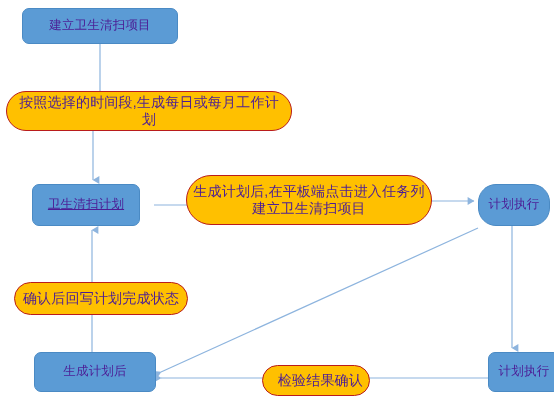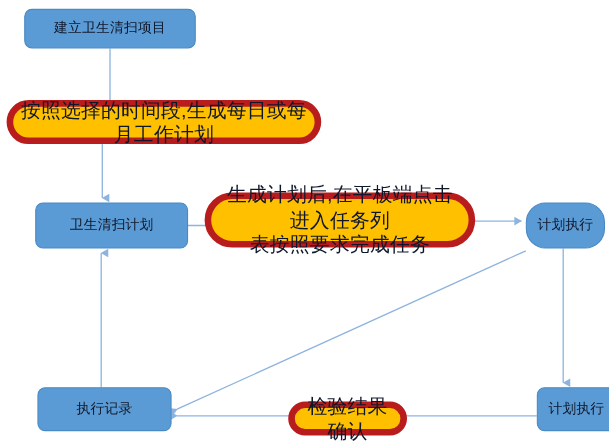--- a/index.html
+++ b/index.html
@@ -25,36 +25,36 @@
     height: 402px;
     z-index: 1;
   }
   .node {
     position: absolute;
     z-index: 2;
     display: flex;
     align-items: center;
     justify-content: center;
     text-align: center;
-    color: #0f172a;
+    color: #4c1d95;
     box-sizing: border-box;
     line-height: 1.25;
     letter-spacing: 0.2px;
   }
   .node-process {
     background: #5B9BD5;
     border: 1px solid #4a8ac4;
     border-radius: 7px;
     font-size: 12.5px;
   }
   .node-action {
     background: #FFC000;
-    border: 6px solid #b91c1c;
+    border: 1px solid #b91c1c;
     border-radius: 999px;
-    font-size: 18px;
+    font-size: 14px;
   }
   .node-label {
     display: block;
     padding: 0 6px;
     white-space: pre-line;
   }
 </style>
 </head>
 <body>
 
@@ -97,36 +97,39 @@
   </svg>
 
   <div class="node node-process" style="left:22px; top:8px; width:156px; height:36px;">
     <span class="node-label">建立卫生清扫项目</span>
   </div>
 
   <div class="node node-action" style="left:6px; top:91px; width:286px; height:40px;">
     <span class="node-label">按照选择的时间段,生成每日或每月工作计划</span>
   </div>
 
-  <div class="node node-process" style="left:32px; top:184px; width:139px; height:42px;">
+  <div class="node node-process" style="left:32px; top:184px; width:108px; height:42px;text-decoration:underline;">
     <span class="node-label">卫生清扫计划</span>
   </div>
 
   <div class="node node-action" style="left:186px; top:175px; width:246px; height:50px;">
     <span class="node-label">生成计划后,在平板端点击进入任务列
-表按照要求完成任务</span>
+建立卫生清扫项目</span>
   </div>
 
   <div class="node node-process" style="left:478px; top:184px; width:72px; height:42px;border-radius:18px;">
     <span class="node-label">计划执行</span>
   </div>
 
+  <div class="node node-action" style="left:14px; top:282px; width:174px; height:33px;">
+    <span class="node-label">确认后回写计划完成状态</span>
+  </div>
 
   <div class="node node-process" style="left:34px; top:352px; width:122px; height:40px;">
-    <span class="node-label">执行记录</span>
+    <span class="node-label">生成计划后</span>
   </div>
 
   <div class="node node-action" style="left:262px; top:365px; width:108px; height:31px;justify-content:flex-end;">
     <span class="node-label">检验结果确认</span>
   </div>
 
   <div class="node node-process" style="left:488px; top:352px; width:72px; height:40px;">
     <span class="node-label">计划执行</span>
   </div>
 

